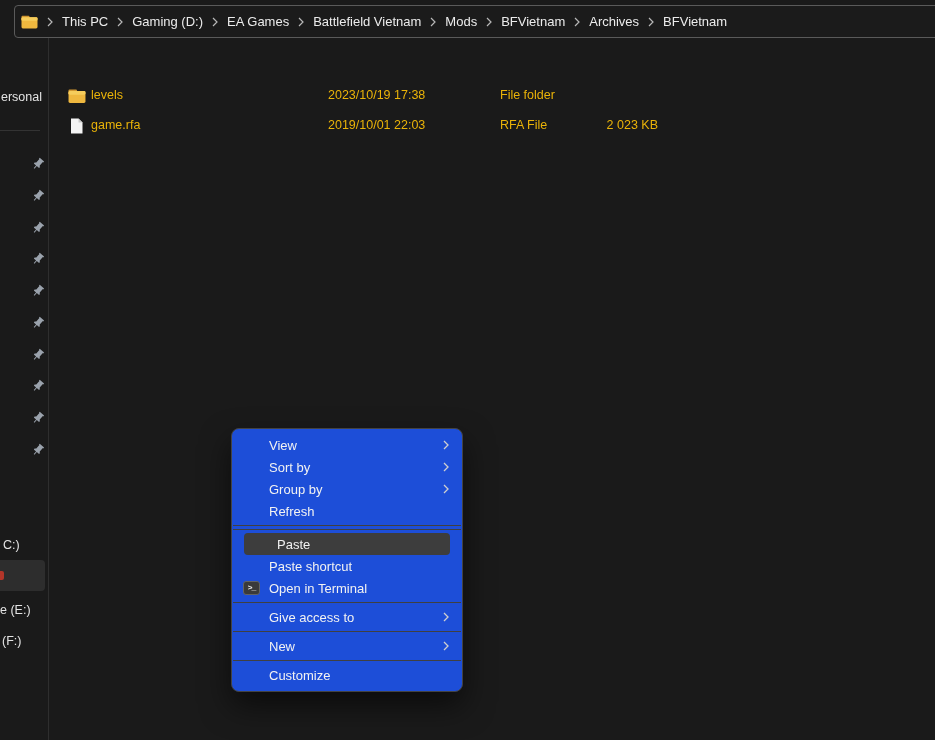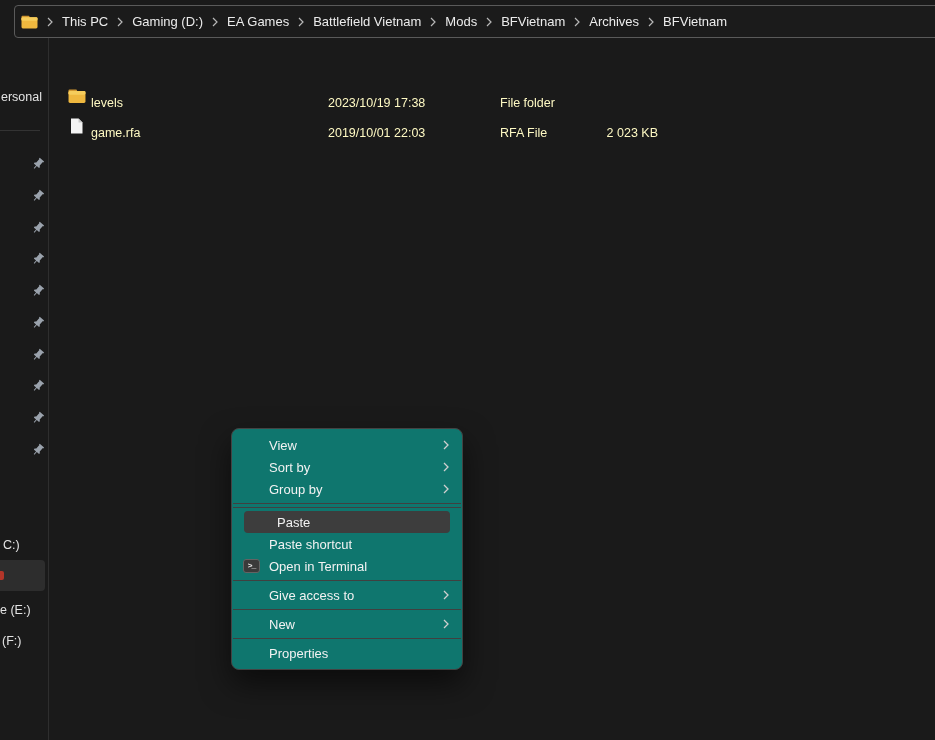--- a/index.html
+++ b/index.html
@@ -40,30 +40,30 @@
   .col-label{position:absolute;top:0;height:25px;line-height:25px;white-space:nowrap;cursor:default;}
   .col-sep{position:absolute;top:2px;width:1px;height:20px;background:#3a3a3a;}
   .sort-icon{position:absolute;left:131px;top:-2px;}
 
   
   .file-list{position:absolute;left:60px;top:0;right:0;height:100%;}
   .file-row{position:absolute;left:0;width:620px;height:29px;}
   .row-icon{position:absolute;top:50%;transform:translateY(-50%);display:flex;}
   .row-icon.folder{left:8px;}
   .row-icon.file{left:10px;}
-  .cell{position:absolute;top:8px;height:29px;line-height:29px;font-size:12.5px;color:#fef9c3;white-space:nowrap;}
+  .cell{position:absolute;top:0;height:29px;line-height:29px;font-size:12.5px;color:#eab308;white-space:nowrap;}
   .cell.name{left:31px;}
   .cell.date{left:268px;}
   .cell.type{left:413px;margin-left:27px;}
   .cell.size{left:505px;width:93px;text-align:right;}
 
   
   .context-menu{
     position:absolute;left:231px;top:428px;width:232px;
-    background:#0f766e;border:1px solid #434343;border-radius:8px;
+    background:#1d4ed8;border:1px solid #434343;border-radius:8px;
     padding:5px 0;box-sizing:border-box;
     box-shadow:0 14px 30px rgba(0,0,0,0.55);
     font-size:13px;color:#f2f2f2;
   }
   .menu-item{position:relative;height:22px;display:flex;align-items:center;padding-left:37px;cursor:default;}
   .menu-item.highlighted{margin:0 12px;padding-left:33px;border-radius:4px;background:#3d3d3d;}
   .menu-sep{height:1px;background:#404040;margin:3px 1px;}
   .submenu-arrow{position:absolute;right:13px;top:50%;transform:translateY(-50%);display:flex;}
   .term-icon{
     position:absolute;left:11px;top:50%;transform:translateY(-50%);
@@ -251,20 +251,23 @@
         </span>
       </div>
       <div class="menu-item">
         <span class="menu-label">Group by</span>
         <span class="submenu-arrow">
           <svg width="6" height="10" viewBox="0 0 6 10">
             <path d="M1 1 L5 5 L1 9" fill="none" stroke="#cfcfcf" stroke-width="1.3"></path>
           </svg>
         </span>
       </div>
+      <div class="menu-item">
+        <span class="menu-label">Refresh</span>
+      </div>
       <div class="menu-sep"></div>
       <div class="menu-sep"></div>
       <div class="menu-item highlighted">
         <span class="menu-label">Paste</span>
       </div>
       <div class="menu-item">
         <span class="menu-label">Paste shortcut</span>
       </div>
       <div class="menu-item">
         <span class="term-icon">&gt;_</span>
@@ -283,17 +286,17 @@
       <div class="menu-item">
         <span class="menu-label">New</span>
         <span class="submenu-arrow">
           <svg width="6" height="10" viewBox="0 0 6 10">
             <path d="M1 1 L5 5 L1 9" fill="none" stroke="#cfcfcf" stroke-width="1.3"></path>
           </svg>
         </span>
       </div>
       <div class="menu-sep"></div>
       <div class="menu-item">
-        <span class="menu-label">Properties</span>
+        <span class="menu-label">Customize</span>
       </div>
     </div>
 
 </div>
 
 </body></html>

